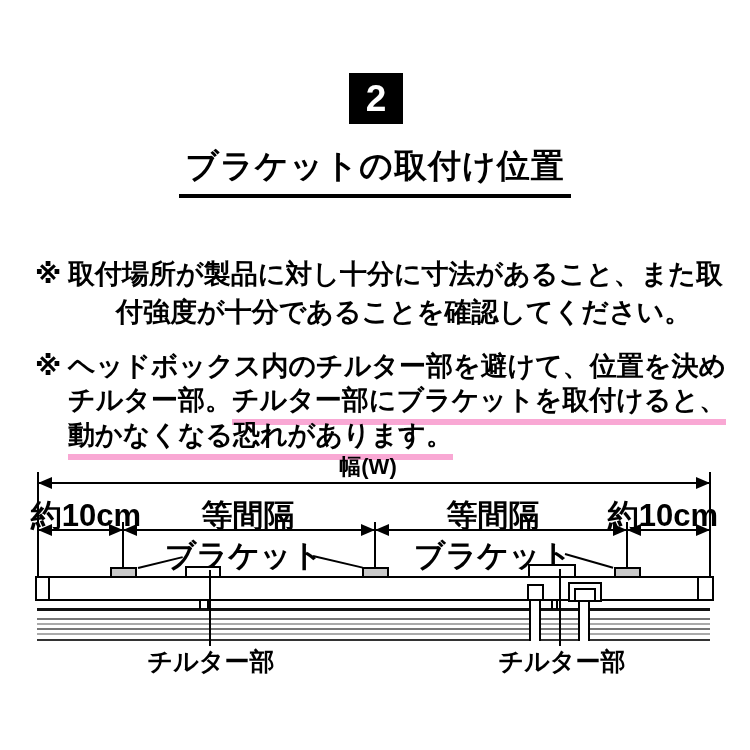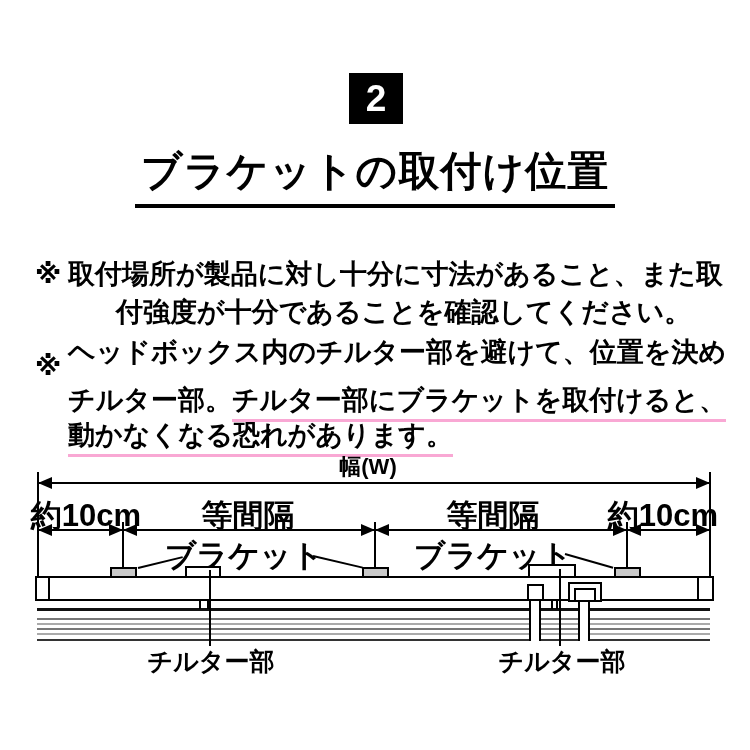--- a/index.html
+++ b/index.html
@@ -5,28 +5,28 @@
   html,body{margin:0;padding:0;}
   body{width:750px;height:750px;background:#fff;font-family:"Liberation Sans","DejaVu Sans",sans-serif;color:#000;}
   .page{position:relative;width:750px;height:750px;background:#fff;overflow:hidden;}
 
   
   .badge{position:absolute;left:349px;top:73px;width:54px;height:51px;background:#000;color:#fff;
          display:flex;align-items:center;justify-content:center;font-size:37px;font-weight:bold;}
 
   
   .title-wrap{position:absolute;left:0;top:144px;width:750px;text-align:center;}
-  .title{display:inline-block;font-size:41px;font-weight:bold;letter-spacing:1px;
+  .title{display:inline-block;font-size:33px;font-weight:bold;letter-spacing:1px;
          border-bottom:4px solid #000;padding:0 6px 5px 6px;}
 
   
   .note-line{position:absolute;font-size:27px;font-weight:600;letter-spacing:0;white-space:nowrap;line-height:32px;}
   .marker{left:35px;}
   .ind{left:68px;}
-  .uline{display:inline-block;border-bottom:3px solid #f9a8d4;padding-bottom:3px;}
+  .uline{display:inline-block;border-bottom:6px solid #f9a8d4;padding-bottom:3px;}
 
   
   .hline,.vline{position:absolute;background:#000;}
   .lbl{position:absolute;font-size:31px;font-weight:600;white-space:nowrap;transform:translateX(-50%);}
   .arr{position:absolute;width:0;height:0;border-top:6px solid transparent;border-bottom:6px solid transparent;}
   .arr.r{border-left:14px solid #000;}
   .arr.l{border-right:14px solid #000;}
   .leader{position:absolute;height:2px;background:#000;transform-origin:left center;}
   .box{position:absolute;box-sizing:border-box;border:2px solid #000;background:#fff;}
   .bracket{position:absolute;box-sizing:border-box;border:2px solid #000;background:#c9c9c9;}
@@ -41,21 +41,21 @@
 
   <div class="title-wrap">
     <span class="title">ブラケットの取付け位置</span>
   </div>
 
   <div class="note-line marker" style="top:258px;">※</div>
   <div class="note-line ind" style="top:258px;">取付場所が製品に対し十分に寸法があること、また取</div>
   <div class="note-line ind" style="top:296px;margin-left:48px;">付強度が十分であることを確認してください。</div>
 
   <div class="note-line marker" style="top:350px;">※</div>
-  <div class="note-line ind" style="top:336px;">ヘッドボックス内のチルター部を避けて、位置を決め</div>
+  <div class="note-line ind" style="top:350px;">ヘッドボックス内のチルター部を避けて、位置を決め</div>
   <div class="note-line ind" style="top:384px;">
     <span>チルター部。</span><span class="uline">チルター部にブラケットを取付けると、</span>
   </div>
   <div class="note-line ind" style="top:419px;">
     <span class="uline">動かなくなる恐れがあります。</span>
   </div>
 
   <div class="lbl" style="left:368px;top:452px;font-size:22px;">幅(W)</div>
   <div class="hline" style="left:38px;top:482px;width:672px;height:2px;"></div>
   <div class="arr l" style="left:38px;top:477px;"></div>

